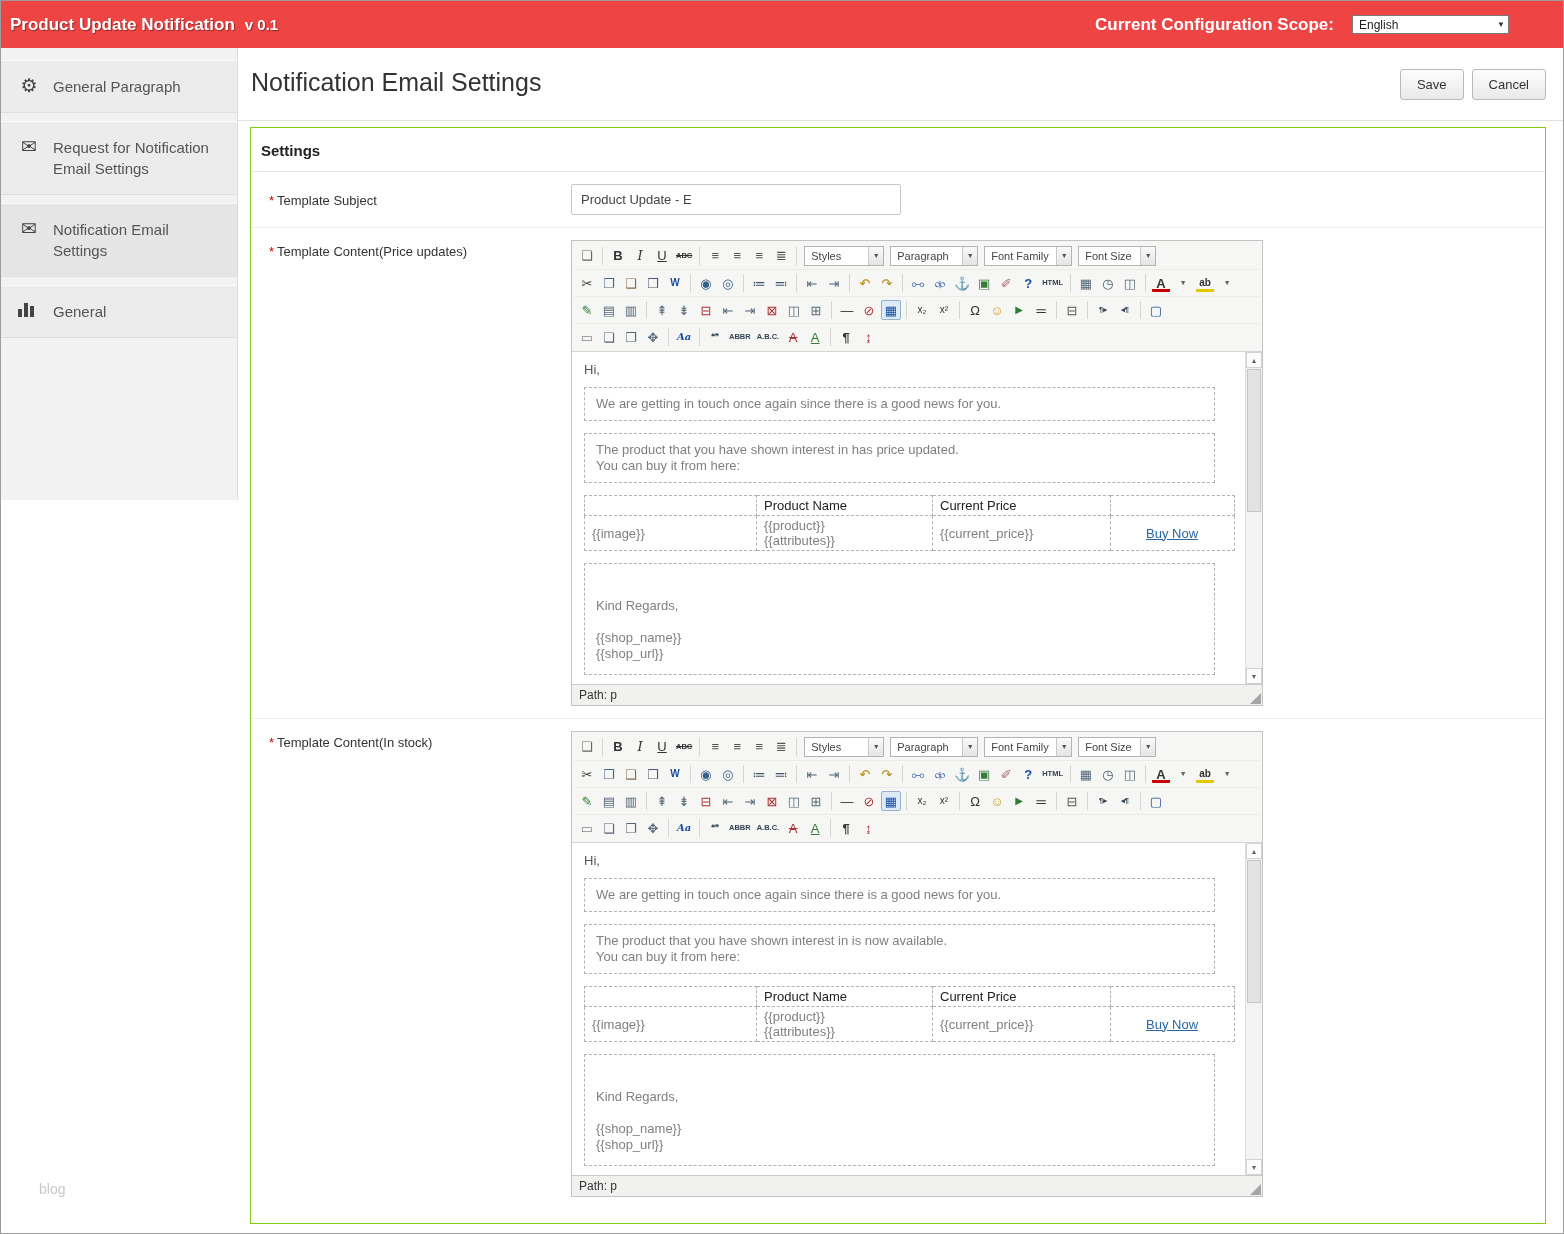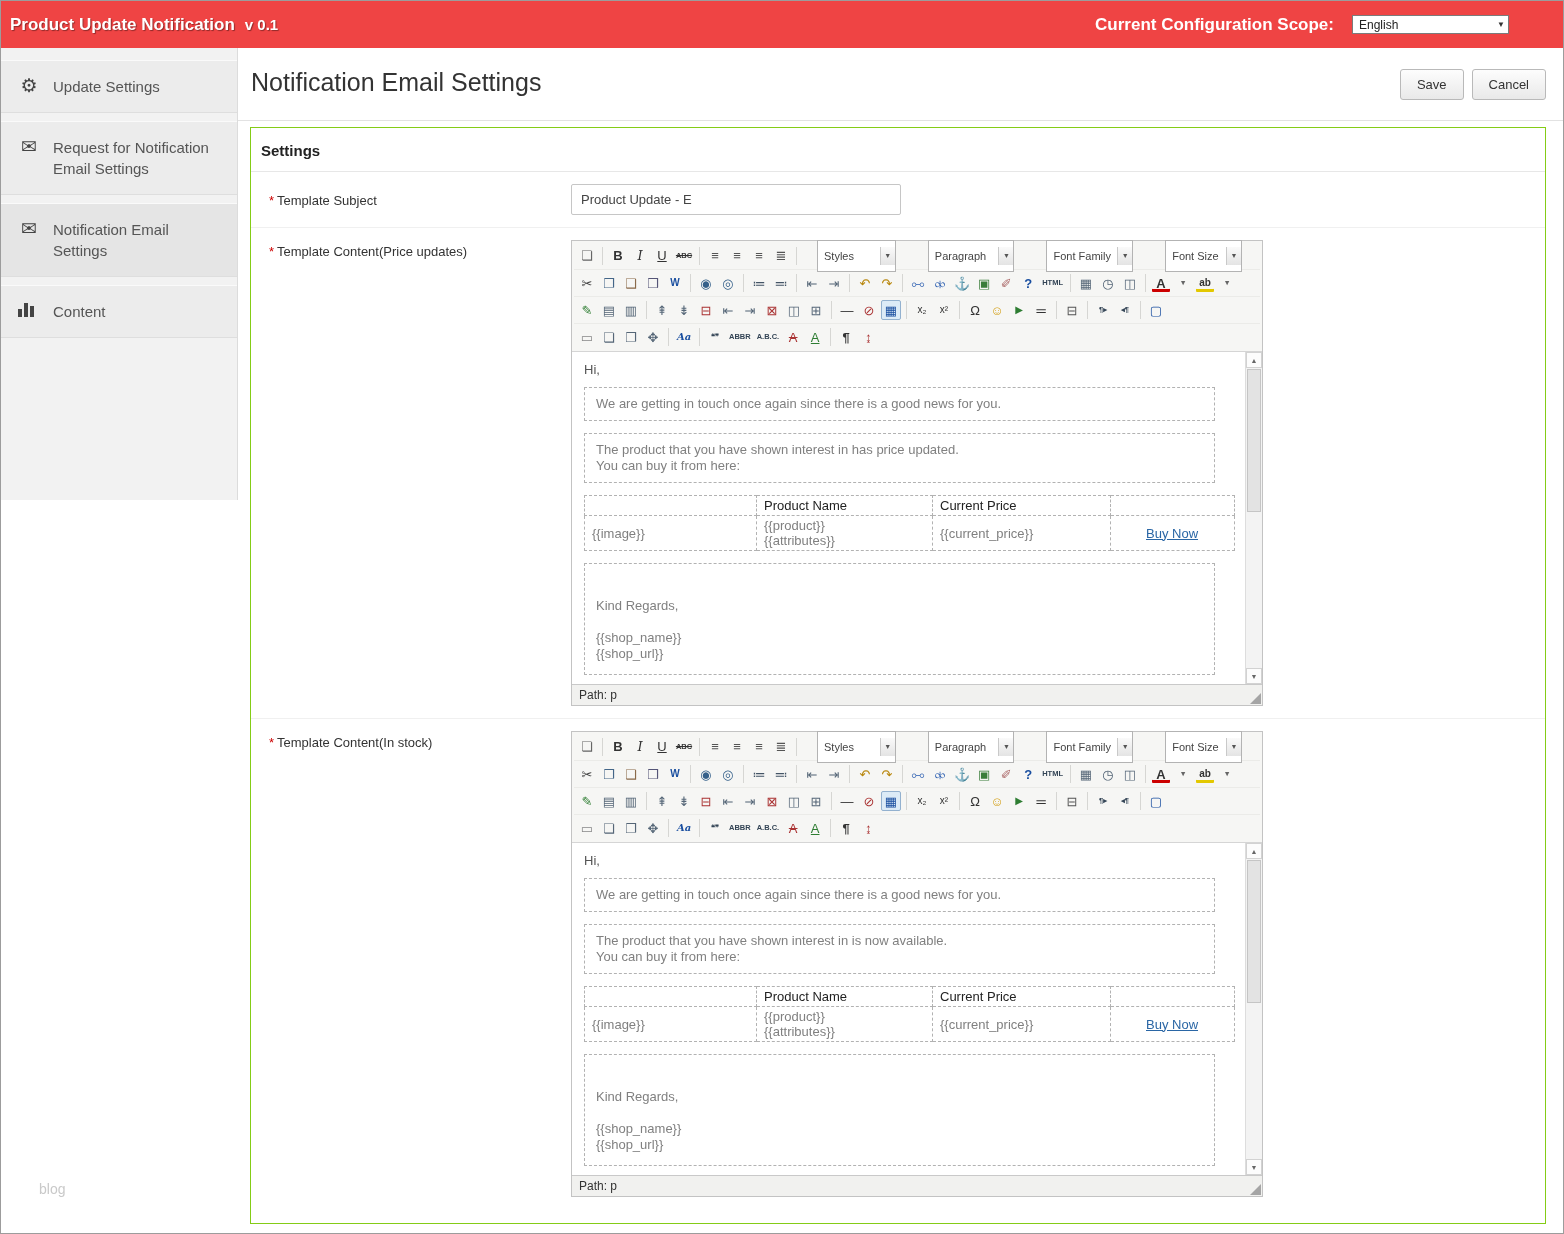--- a/index.html
+++ b/index.html
@@ -50,21 +50,21 @@
   .tb-btn.bld { font-weight:bold; }
   .tb-btn.ita { font-style:italic; font-family:"DejaVu Serif", serif; }
   .tb-btn.und { text-decoration:underline; }
   .tb-btn.strk { text-decoration:line-through; }
   .tb-btn.small { font-size:10px; }
   .tb-btn.tiny { font-size:7.5px; font-weight:bold; letter-spacing:0; }
   .tb-btn.fore { box-shadow: inset 0 -4px 0 -1px #cc0000; }
   .tb-btn.back { box-shadow: inset 0 -4px 0 -1px #e3c800; }
   .tb-btn.active { border:1px solid #93b1cf; background:#dcebf7; }
   .tb-sep { width:1px; height:18px; background:#d6d6d3; margin:0 4px; flex:0 0 1px; }
-  .tb-select { height:32px; border:1px solid #b3b3b3; background:#fff; display:inline-flex; align-items:center; justify-content:space-between; font-size:11px; color:#444; margin:0 16px; padding-left:6px; cursor:pointer; }
+  .tb-select { height:20px; border:1px solid #b3b3b3; background:#fff; display:inline-flex; align-items:center; justify-content:space-between; font-size:11px; color:#444; margin:0 3px; padding-left:6px; cursor:pointer; }
   .tb-select-arrow { width:15px; height:18px; display:inline-flex; align-items:center; justify-content:center; font-size:7px; color:#555; background:linear-gradient(#fafafa,#e4e4e4); border-left:1px solid #c9c9c9; }
 
   .mce-content { position:relative; height:332px; background:#fff; overflow:hidden; }
   .ed-text { position:absolute; left:0; top:0; right:17px; bottom:0; padding:10px 12px 6px 12px; font-size:13px; color:#808080; }
   .greeting { color:#555; margin-bottom:10px; }
   .tpl-block { border:1px dashed #b2b2b2; padding:8px 11px; margin:8px 18px 12px 0; }
   .tpl-block .line { min-height:16px; }
   .tpl-block.regards-block { padding-top:34px; padding-bottom:12px; }
   .regards-gap { height:16px; }
   .tpl-table { border-collapse:collapse; width:650px; margin:10px 0 12px 0; table-layout:fixed; }
@@ -94,37 +94,37 @@
       <div class="scope-select">
         <span>English</span>
         <span class="arrow">▼</span>
       </div>
     </div>
   </div>
 
   <div class="sidebar">
     <div class="side-item">
       <span class="side-icon">⚙</span>
-      <span>Update Settings</span>
+      <span>General Paragraph</span>
     </div>
     <div class="side-item">
       <span class="side-icon">✉</span>
       <span>Request for Notification Email Settings</span>
     </div>
     <div class="side-item selected">
       <span class="side-icon">✉</span>
       <span>Notification Email Settings</span>
     </div>
     <div class="side-item">
       <span class="side-icon chart-icon">
           <i></i>
           <i></i>
           <i></i>
         </span>
-      <span>Content</span>
+      <span>General</span>
     </div>
   </div>
   <span class="blog-note">blog</span>
 
   <div class="main">
     <div class="main-header">
       <span class="page-title">Notification Email Settings</span>
       <div class="header-buttons">
         <button class="btn">Save</button>
         <button class="btn">Cancel</button>

